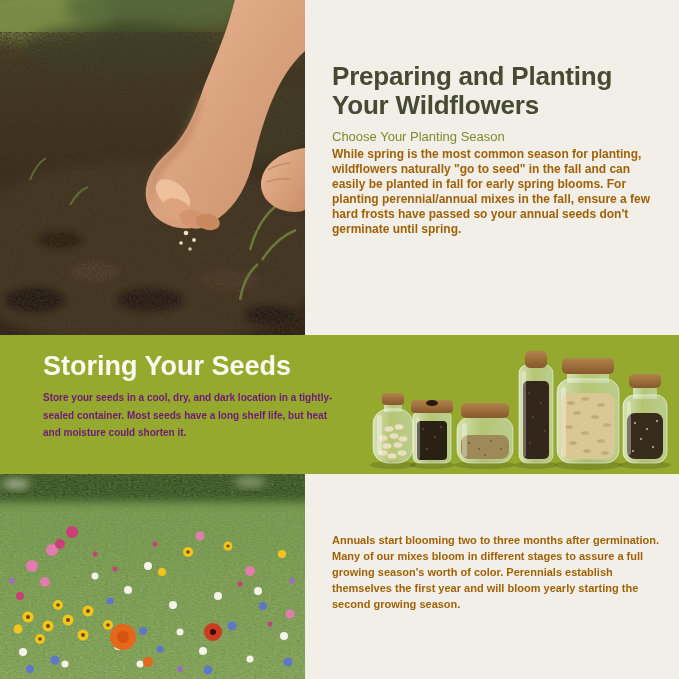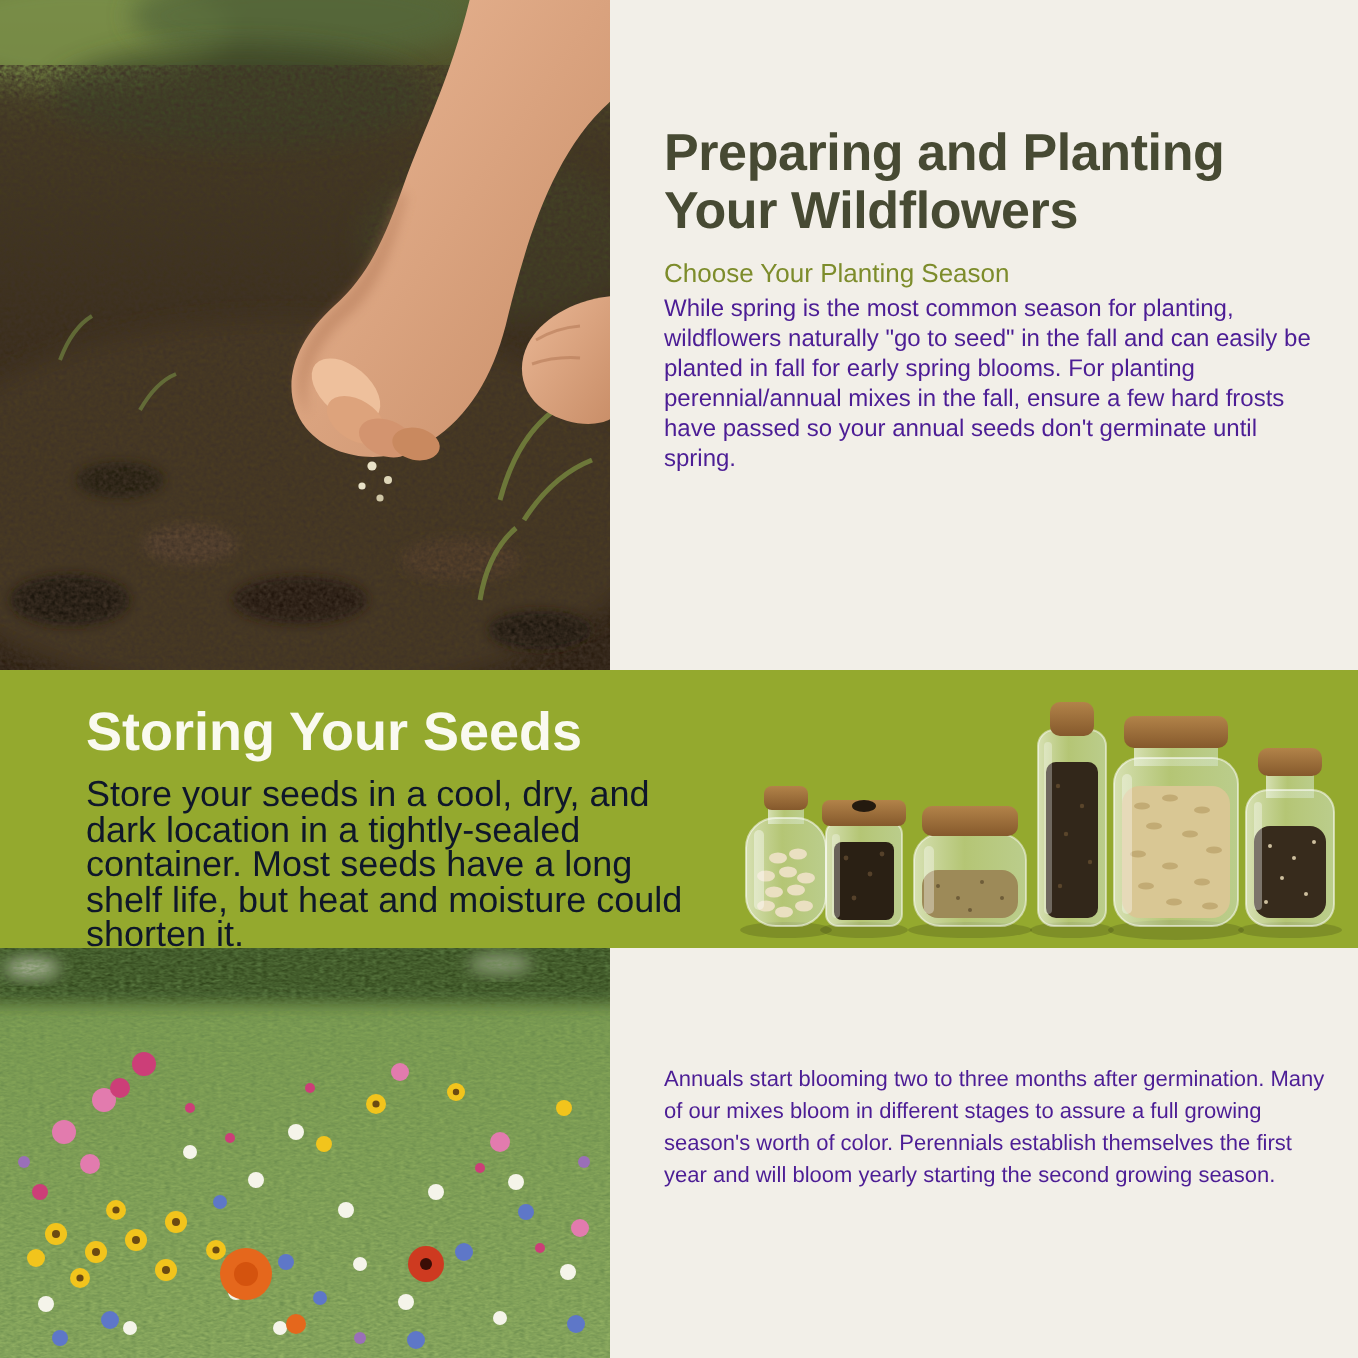--- a/index.html
+++ b/index.html
@@ -19,26 +19,26 @@
   .panel{position:absolute;left:305px;top:0;width:374px;height:100%;
          box-sizing:border-box;padding:14px 13px 0 27px;background:#F2EFE8;margin-top:48px;}
   .title{
     margin:0;color:#474A33;font-size:26px;line-height:29px;
     font-weight:700;letter-spacing:-0.2px;
   }
   .sub h2{
     margin:9px 0 2px 0;color:#7D8C2B;font-size:13px;line-height:16px;font-weight:400;
   }
   .sub p, .body-text{
-    margin:0;color:#4c1d95;font-size:12px;line-height:15px;font-weight:400;
+    margin:0;color:#a16207;font-size:12px;line-height:15px;font-weight:700;
   }
   .preparing-title-space{margin-bottom:7px;}
   .band-copy{position:absolute;left:43px;top:15px;width:310px;}
   .band-title{margin:0;color:#FAFAF0;font-size:27px;line-height:32px;font-weight:700;}
-  .band-body{margin:7px 0 0 0;color:#0f172a;font-size:18px;line-height:17.5px;font-weight:400;width:300px;}
+  .band-body{margin:7px 0 0 0;color:#701a75;font-size:10px;line-height:17.5px;font-weight:700;width:300px;}
   .jars{position:absolute;right:4px;bottom:2px;width:310px;height:135px;}
   .expect-panel{padding-top:10px;}
   .expect-title-space{margin-bottom:9px;}
   .expect-body{font-size:11px;line-height:16px;}
 </style>
 </head>
 <body>
 
 <div class="canvas">
 

